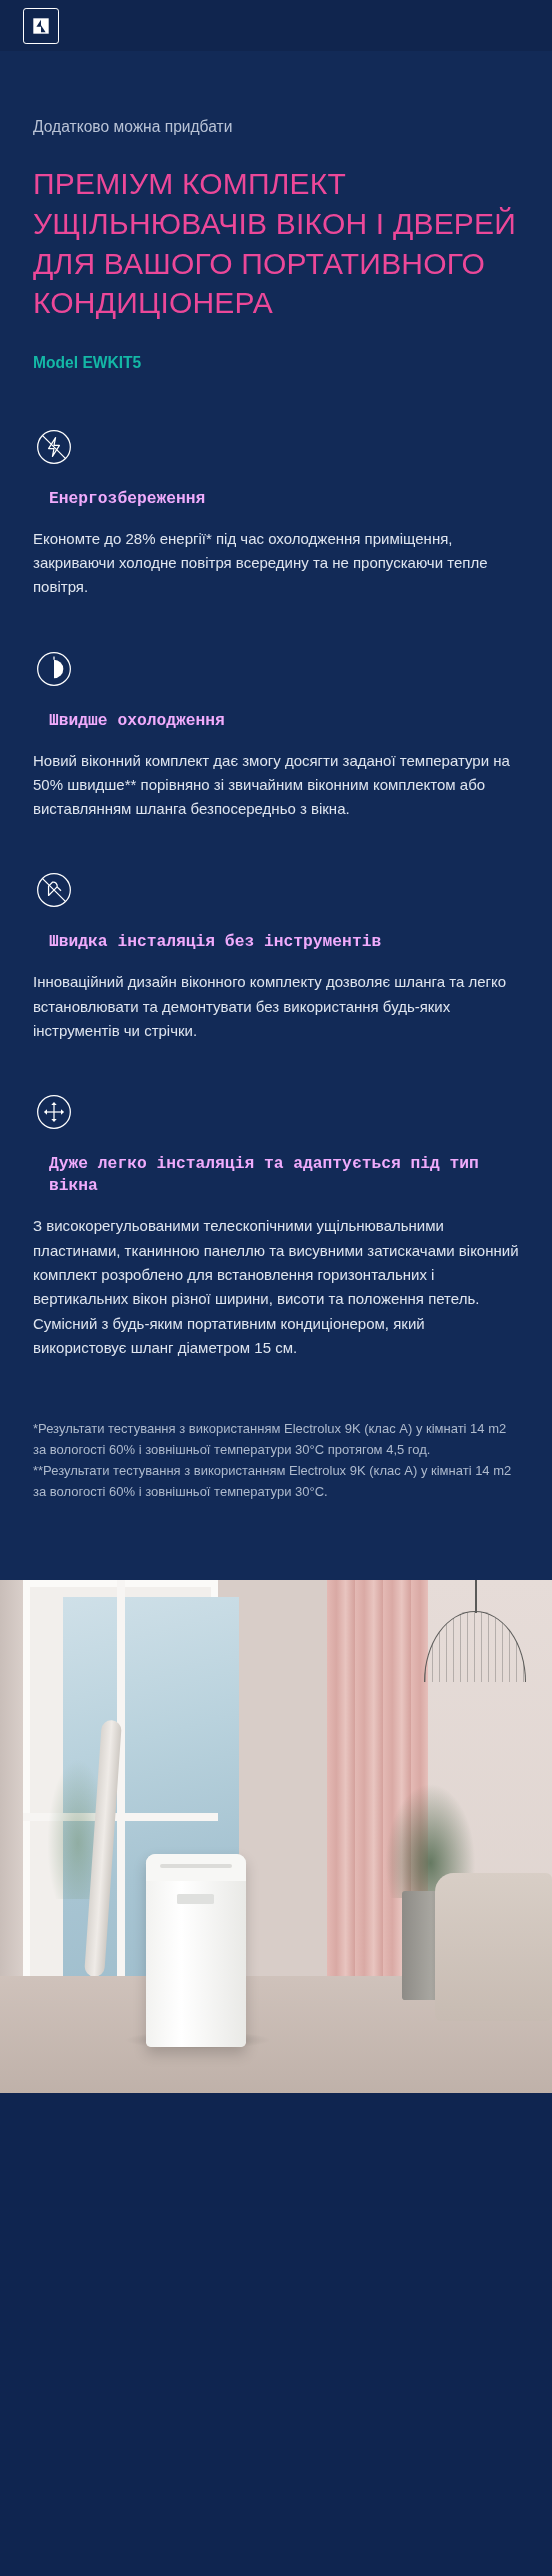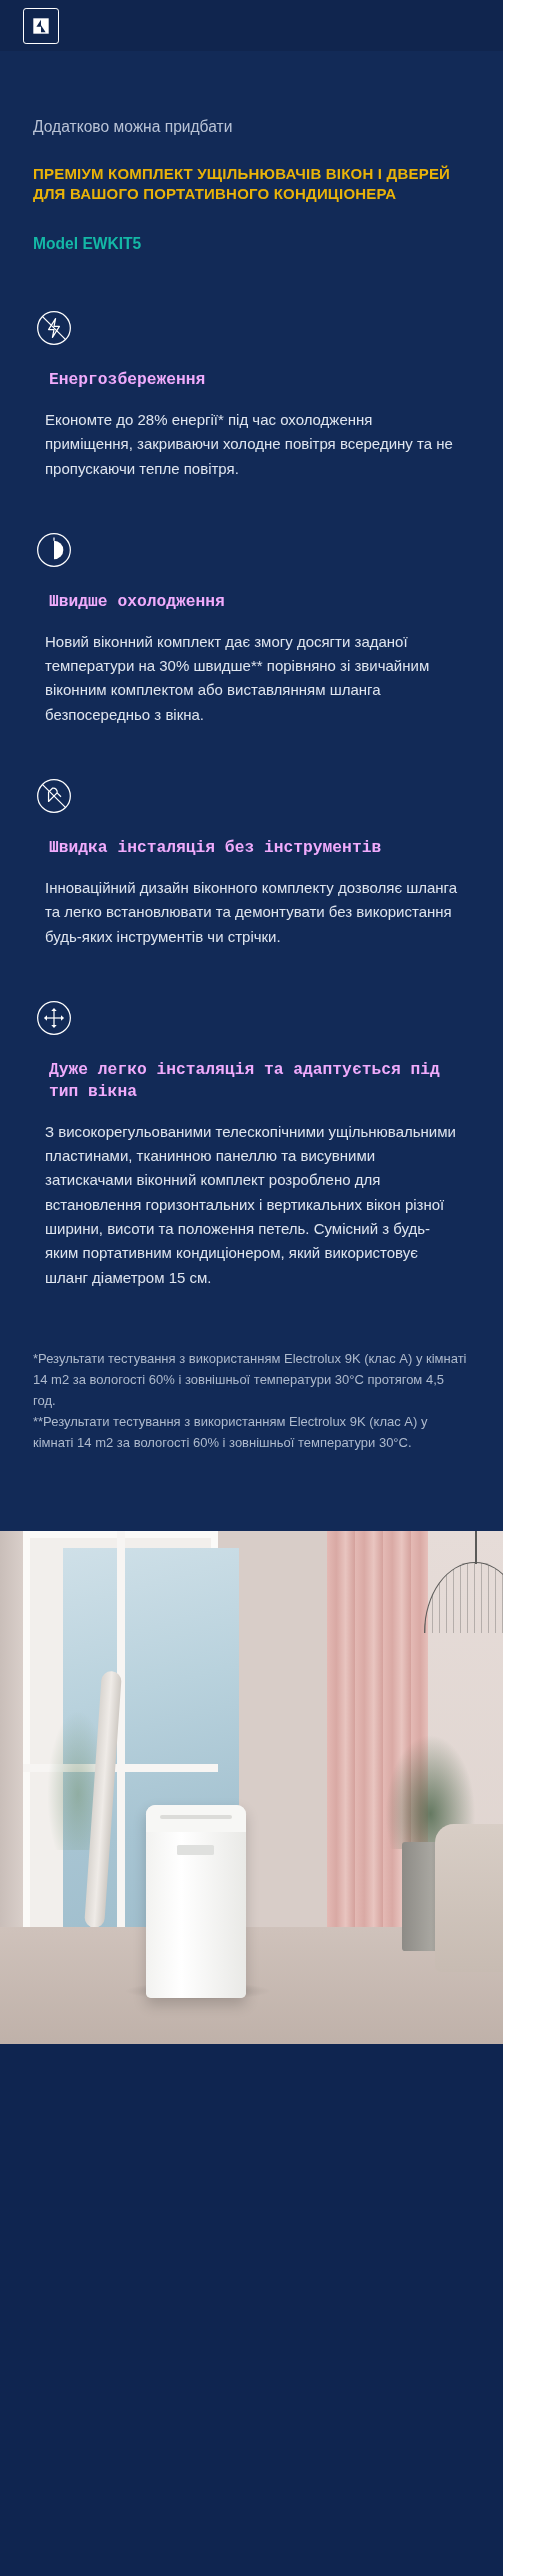--- a/index.html
+++ b/index.html
@@ -6,21 +6,21 @@
     margin: 0;
     padding: 0;
     background: #ffffff;
   }
   body {
     width: 552px;
     font-family: "Liberation Sans", sans-serif;
     -webkit-font-smoothing: antialiased;
   }
   .page {
-    width: 503px;
+    width: 552px;
     min-height: 2576px;
     position: relative;
     background: #0f2550;
     overflow: hidden;
   }
   .topbar {
     height: 51px;
     background: #10254e;
     display: flex;
     align-items: center;
@@ -47,24 +47,24 @@
     padding-top: 65px;
   }
   .eyebrow {
     color: #b9c3d6;
     font-size: 15.6px;
     line-height: 1.4;
     margin: 0 0 26.5px 0;
     font-weight: 400;
   }
   h1.title {
-    color: #eab308;
-    font-size: 15px;
+    color: #ec4899;
+    font-size: 30px;
     line-height: 1.32;
-    font-weight: 700;
+    font-weight: 400;
     margin: 0 0 31px 0;
     letter-spacing: 0.2px;
     text-transform: uppercase;
   }
   .model {
     color: #14b8a6;
     font-size: 15.6px;
     font-weight: 700;
     margin: 0 0 54px 0;
   }
@@ -85,21 +85,21 @@
     font-size: 16.3px;
     line-height: 1.35;
     font-weight: 700;
     margin: 0 0 17px 16px;
     font-family: Liberation Mono, monospace;
   }
   .feature p {
     color: #dfe5ef;
     font-size: 15px;
     line-height: 1.62;
-    margin: 12px;
+    margin: 0;
     font-weight: 400;
   }
 
   .footnotes {
     color: #aebacd;
     font-size: 13px;
     line-height: 1.62;
     margin-top: 58px;
     padding-bottom: 31px;
   }
@@ -245,21 +245,21 @@
 
     <div class="feature">
       <div class="feature-icon">
         <svg width="42" height="42" viewBox="0 0 54 54" aria-hidden="true">
           <circle cx="27" cy="27" r="21" fill="none" stroke="#ffffff" stroke-width="1.6"></circle>
           <path d="M27 15 a12 12 0 0 1 0 24 Z" fill="#ffffff"></path>
           <line x1="27" y1="11" x2="27" y2="15" stroke="#ffffff" stroke-width="1.6"></line>
         </svg>
       </div>
       <h2>Швидше охолодження</h2>
-      <p>Новий віконний комплект дає змогу досягти заданої температури на 30% швидше** порівняно зі звичайним віконним комплектом або виставлянням шланга безпосередньо з вікна.</p>
+      <p>Новий віконний комплект дає змогу досягти заданої температури на 50% швидше** порівняно зі звичайним віконним комплектом або виставлянням шланга безпосередньо з вікна.</p>
     </div>
 
     <div class="feature">
       <div class="feature-icon">
         <svg width="42" height="42" viewBox="0 0 54 54" aria-hidden="true">
           <circle cx="27" cy="27" r="21" fill="none" stroke="#ffffff" stroke-width="1.6"></circle>
           <path d="M20 34 L31 23 a5 5 0 0 0 -6 -6 l-5 5 z" fill="none" stroke="#ffffff" stroke-width="1.6" stroke-linejoin="round"></path>
           <path d="M31 23 l5 5" stroke="#ffffff" stroke-width="1.6"></path>
           <line x1="12" y1="12" x2="42" y2="42" stroke="#ffffff" stroke-width="1.6"></line>
         </svg>

